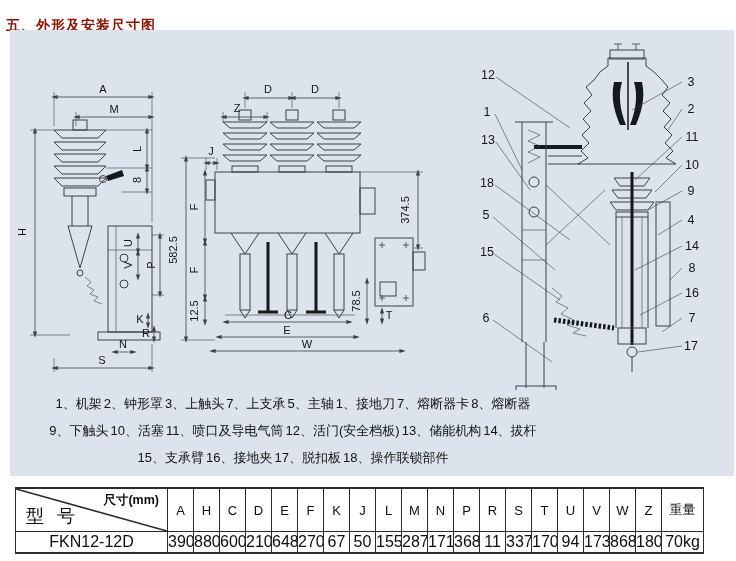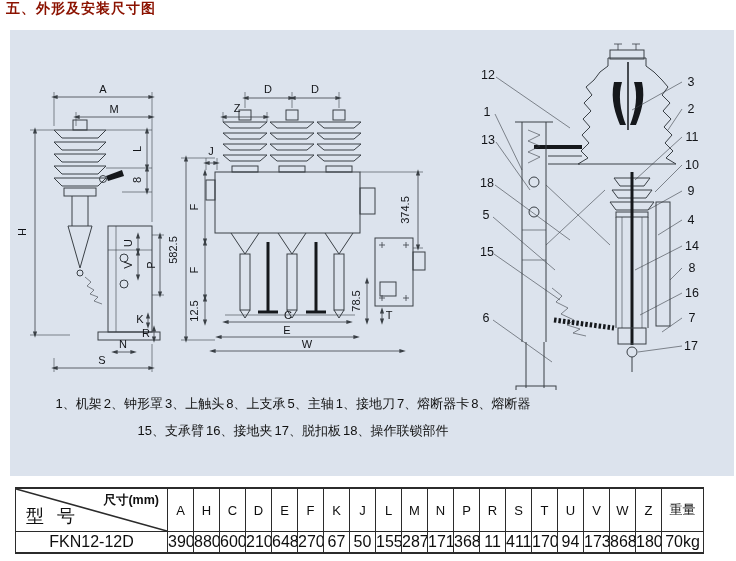--- a/index.html
+++ b/index.html
@@ -9,21 +9,21 @@
     --text-color:#17191c;
     --border-color:#2b2b2b;
   }
   html,body{margin:0;padding:0;}
   body{
     width:736px;height:561px;position:relative;background:#ffffff;
     font-family:"Liberation Sans",sans-serif;color:var(--text-color);
     overflow:hidden;
   }
   .title{
-    position:absolute;left:6px;top:0;
+    position:absolute;left:6px;top:17px;
     font-size:14px;font-weight:bold;color:var(--title-color);
     letter-spacing:1px;
   }
   .panel{
     position:absolute;left:10px;top:30px;width:724px;height:446px;
     background:var(--panel-bg);
   }
   svg.drawings{position:absolute;left:0;top:0;}
   .ln{stroke:var(--line-color);fill:none;stroke-width:1;}
   .thin{stroke:var(--line-color);fill:none;stroke-width:0.6;}
@@ -334,21 +334,24 @@
       <text class="co" x="682" y="220" text-anchor="middle">14</text>
       <text class="co" x="682" y="242" text-anchor="middle">8</text>
       <text class="co" x="682" y="267" text-anchor="middle">16</text>
       <text class="co" x="682" y="292" text-anchor="middle">7</text>
       <text class="co" x="681" y="320" text-anchor="middle">17</text>
     </g>
   </svg>
 
   <div class="parts">
     <div class="parts-line">
-      <span>1、机架</span><span>2、钟形罩</span><span>3、上触头</span><span>8、上支承</span><span>5、主轴</span><span>1、接地刀</span><span>7、熔断器卡</span><span>8、熔断器</span>
+      <span>1、机架</span><span>2、钟形罩</span><span>3、上触头</span><span>7、上支承</span><span>5、主轴</span><span>1、接地刀</span><span>7、熔断器卡</span><span>8、熔断器</span>
+    </div>
+    <div class="parts-line">
+      <span>9、下触头</span><span>10、活塞</span><span>11、喷口及导电气筒</span><span>12、活门(安全档板)</span><span>13、储能机构</span><span>14、拔杆</span>
     </div>
     <div class="parts-line">
       <span>15、支承臂</span><span>16、接地夹</span><span>17、脱扣板</span><span>18、操作联锁部件</span>
     </div>
   </div>
 </div>
 
 <table class="dims">
   <colgroup>
     <col style="width:152px">
@@ -393,21 +396,21 @@
     <td>210</td>
     <td>648</td>
     <td>270</td>
     <td>67</td>
     <td>50</td>
     <td>155</td>
     <td>287</td>
     <td>171</td>
     <td>368</td>
     <td>11</td>
-    <td>411</td>
+    <td>337</td>
     <td>170</td>
     <td>94</td>
     <td>173</td>
     <td>868</td>
     <td>180</td>
     <td>70kg</td>
   </tr>
   </tbody>
 </table>
 

